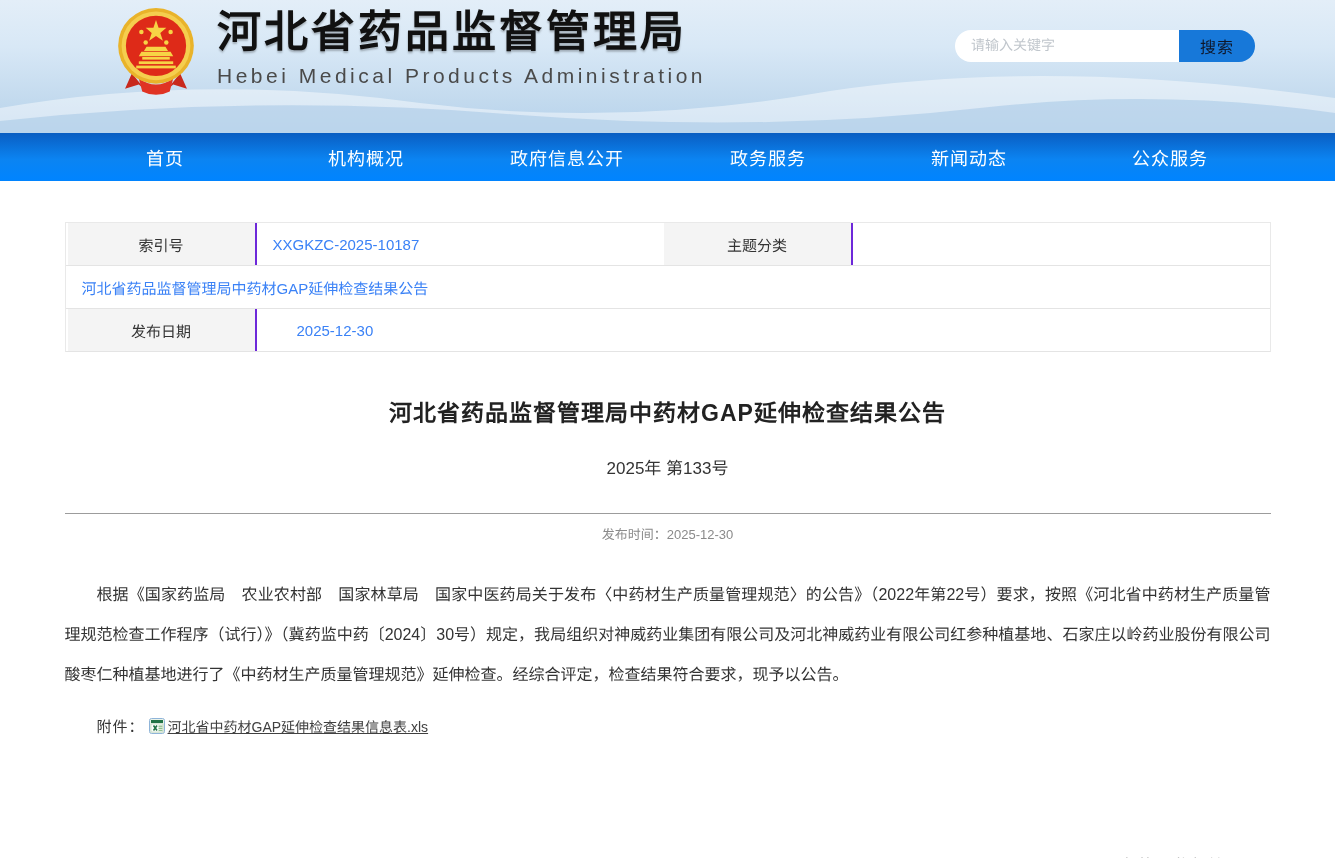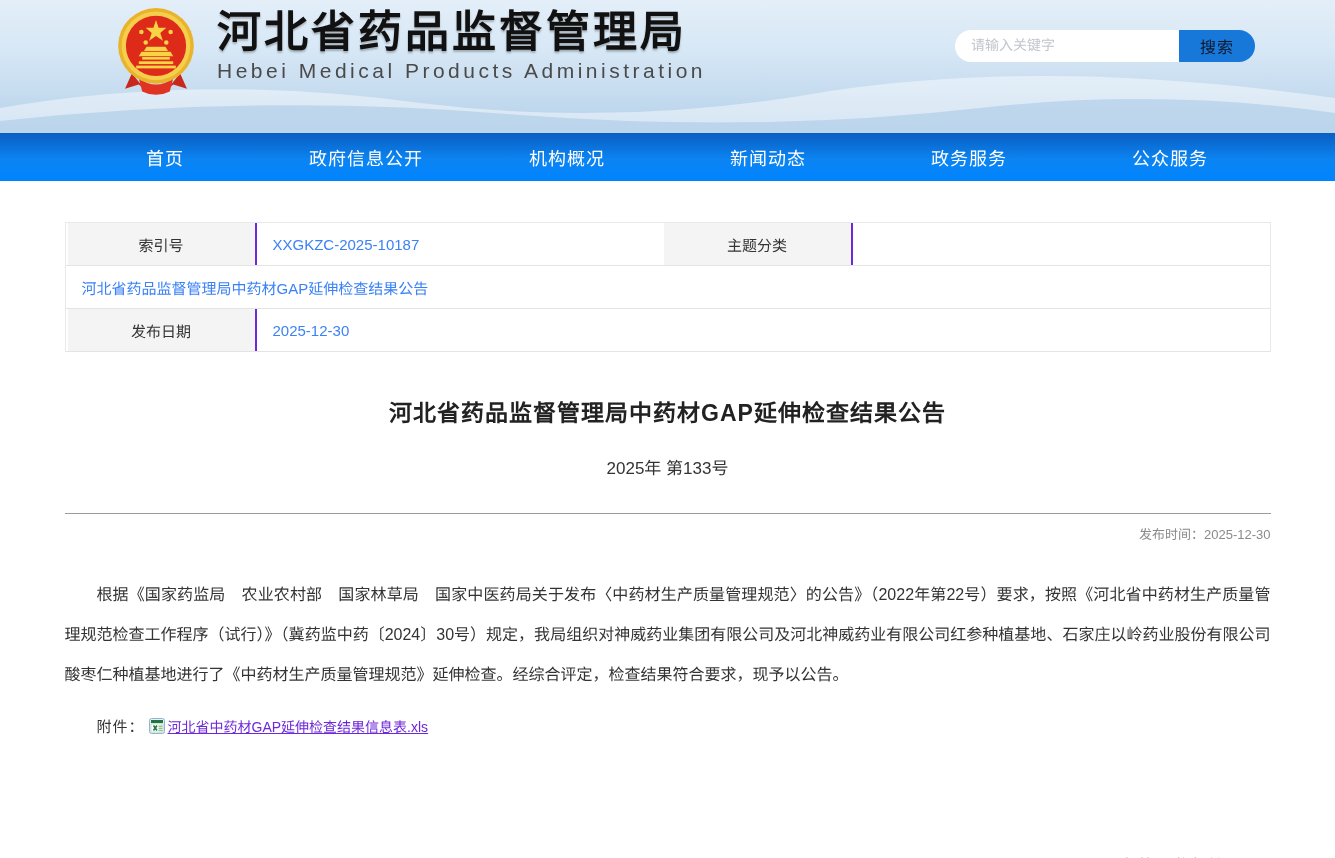--- a/index.html
+++ b/index.html
@@ -17,21 +17,21 @@
   .header-inner{ position:relative; height:100%; }
   .brand{ position:absolute; left:113px; top:6px; display:flex; align-items:flex-start; }
   .emblem{ width:86px; height:90px; margin-right:18px; flex:0 0 auto; }
   .brand-text{ padding-top:2px; }
   .site-title{
     font-size:44px; font-weight:bold; color:#111; letter-spacing:3px; line-height:1.15;
     font-family:"Liberation Serif","DejaVu Serif",serif;
     text-shadow:0 2px 2px rgba(0,0,0,.25);
   }
   .site-subtitle{
-    font-size:21px; color:#4a4a4a; letter-spacing:3.5px; font-weight:500;
+    font-size:21px; color:#4a4a4a; letter-spacing:3.5px; margin-top:5px; font-weight:500;
   }
   .search-box{ position:absolute; left:955px; top:30px; width:300px; height:32px; display:flex; }
   .search-input{
     flex:1; height:32px; border:none; outline:none; background:#fff;
     border-radius:16px 0 0 16px; padding:4px 16px; font-size:14px; color:#333;font-family:Liberation Serif, serif;
   }
   .search-input::placeholder{ color:#c0c6cc; }
   .search-button{
     width:76px; height:32px; border:none; background:#1778d9; color:#0f172a;
     font-size:16px; border-radius:0 16px 16px 0; cursor:pointer; letter-spacing:1px;
@@ -47,46 +47,46 @@
   .nav-item{
     flex:1; display:flex; align-items:center; justify-content:center;
     color:#fff; font-size:18px; font-weight:normal; letter-spacing:1px; cursor:pointer; height:100%;
   }
 
   
   .content{ width:1206px; margin:0 auto; }
 
   .meta-table{ margin-top:41px; border:1px solid #e9e9e9; border-bottom:1px solid #e4e4e4; }
   .meta-row{ display:flex; border-bottom:1px solid #e4e4e4; }
-  .meta-row:last-child{ border-bottom:none; }
+  .meta-row:last-child{ border-bottom:none;gap:24px; }
   .meta-cell{ height:42px; display:flex; align-items:center; font-size:15px; }
   .meta-label{
     width:191px; flex:0 0 191px; justify-content:center; background:#f4f4f4;
     border-right:2px solid #6d28d9; border-left:2px solid #fff; color:#333;
   }
   .meta-value{ flex:1; padding-left:16px; background:#fff; color:#3b82f6; }
   .meta-value.fixed{ flex:0 0 405px; }
 
   .article-title{
     margin-top:42px; text-align:center; font-size:23px; font-weight:bold; color:#222;
     letter-spacing:1px;
   }
   .article-issue{ margin-top:26px; text-align:center; font-size:17px; color:#333; }
   .title-divider{ margin-top:34px; border:none; border-top:1px solid #9c9c9c; }
-  .publish-time{ margin-top:10px; text-align:right; font-size:13px; color:#8a8a8a; }
+  .publish-time{ margin-top:10px; text-align:center; font-size:13px; color:#8a8a8a; }
 
   .article-body{
     margin-top:32px; font-size:16px; line-height:40px; color:#333;
     text-align:justify; text-indent:2em;
   }
 
   .attachment-line{ margin-top:20px; font-size:15px; display:flex; align-items:center; }
   .attachment-label{ color:#333; margin-left:32px; letter-spacing:1px; }
   .xls-icon{ width:16px; height:16px; margin:0 3px 0 4px; flex:0 0 auto; }
-  .attachment-link{ color:#6d28d9; text-decoration:underline; font-size:14px; cursor:pointer; }
+  .attachment-link{ color:#404040; text-decoration:underline; font-size:14px; cursor:pointer; }
 
   .signature-block{ margin-top:116px; text-align:right; }
   .signature-name{ font-size:17px; color:#222; padding-right:8px; letter-spacing:1px; }
 </style>
 </head>
 <body>
 
 <header class="site-header">
   <svg class="mountains" viewBox="0 0 1335 80" preserveAspectRatio="none">
     <path d="M0,80 L0,55 Q200,20 420,50 Q620,75 830,38 Q1050,5 1335,45 L1335,80 Z" fill="#ffffff" opacity="0.45"></path>
@@ -126,24 +126,24 @@
     <div class="search-box">
       <input class="search-input" type="text" placeholder="请输入关键字" style="">
       <button class="search-button">搜索</button>
     </div>
   </div>
 </header>
 
 <nav class="main-nav">
   <ul class="nav-list">
     <li class="nav-item">首页</li>
+    <li class="nav-item">机构概况</li>
     <li class="nav-item">政府信息公开</li>
-    <li class="nav-item">机构概况</li>
+    <li class="nav-item">政务服务</li>
     <li class="nav-item">新闻动态</li>
-    <li class="nav-item">政务服务</li>
     <li class="nav-item">公众服务</li>
   </ul>
 </nav>
 
 <main class="content">
 
   <section class="meta-table">
     <div class="meta-row">
       <div class="meta-cell meta-label">索引号</div>
       <div class="meta-cell meta-value fixed">XXGKZC-2025-10187</div>

